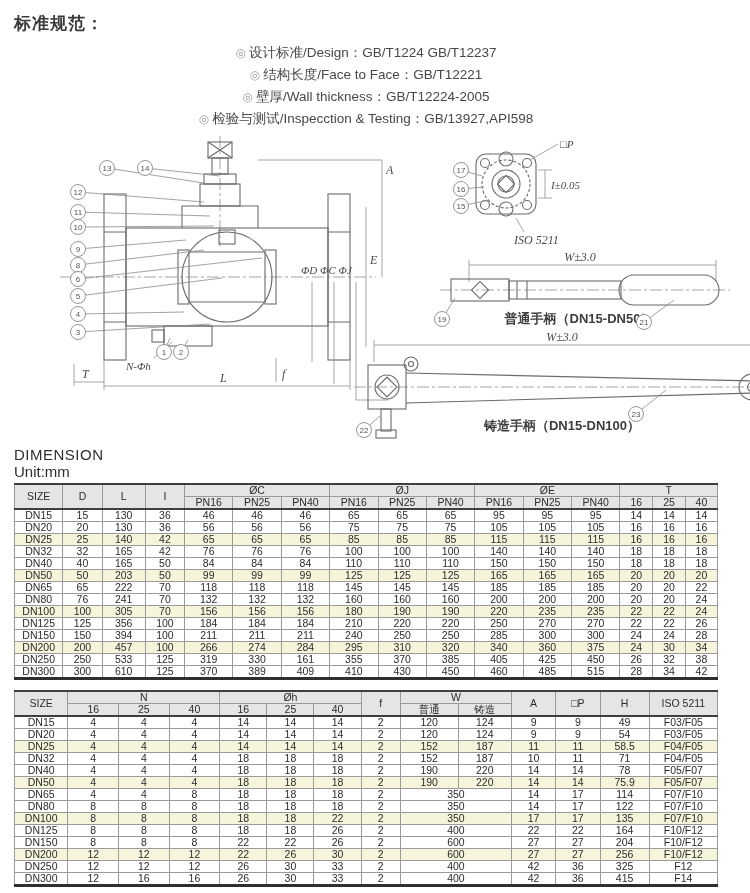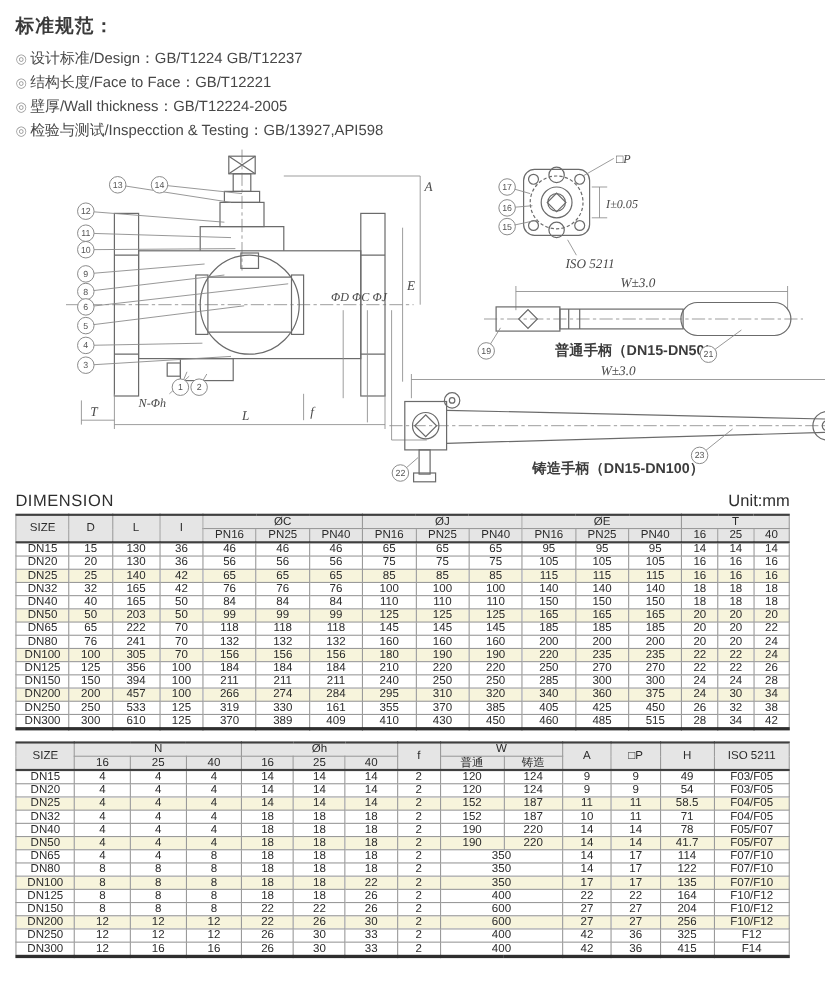--- a/index.html
+++ b/index.html
@@ -1,23 +1,23 @@
 <!DOCTYPE html>
 <html><head>
 <meta charset="utf-8">
 <style>
   html,body{margin:0;padding:0;background:#fff;}
   body{width:750px;height:893px;font-family:"Liberation Sans",sans-serif;color:#333;overflow:hidden;}
   .page{box-sizing:border-box;width:750px;padding:8px 32px 0 14px;}
   .title{font-size:17px;font-weight:bold;color:#3a3a3a;margin:4px 0 7px 0;letter-spacing:1px;}
-  ul.std{list-style:none;margin:0;padding:0;}
+  ul.std{list-style:none;margin:0;padding:0;text-align:center;}
   ul.std li{font-size:13.5px;line-height:21px;color:#474747;white-space:nowrap;}
   ul.std .bullet{color:#9a9a9a;margin-right:3px;font-size:12px;}
   .drawings{margin-top:2px;}
-  .dim-head{display:flex;justify-content:space-between;align-items:baseline;font-size:15px;color:#2e2e2e;margin:0 0 3px 0;}
+  .dim-head{display:flex;justify-content:space-between;align-items:baseline;font-size:15px;color:#2e2e2e;margin:0 0 3px 0;flex-direction:column;}
   .dim-head .ttl{letter-spacing:.5px;}
   table{width:100%;border-collapse:collapse;table-layout:fixed;border-top:2px solid #3f3f3f;border-bottom:3px solid #2f2f2f;}
   thead{border-bottom:2px solid #3f3f3f;}
   th,td{border:1px solid #9a9a9a;font-size:10.5px;font-weight:normal;text-align:center;padding:0;height:11px;line-height:11px;color:#2b2b2b;overflow:hidden;white-space:nowrap;}
   thead th{background:#e5e5e5;}
   tr.tint td{background:#f7f4dc;}
   #t2{margin-top:10px;}
   
   .ln{stroke:#6b6b6b;fill:none;stroke-width:1.1;}
   .thin{stroke:#8f8f8f;fill:none;stroke-width:.8;}
@@ -645,21 +645,21 @@
           <td>4</td>
           <td>4</td>
           <td>18</td>
           <td>18</td>
           <td>18</td>
           <td>2</td>
           <td>190</td>
           <td>220</td>
           <td>14</td>
           <td>14</td>
-          <td>41.7</td>
+          <td>75.9</td>
           <td>F05/F07</td>
         </tr>
         <tr>
           <td>DN65</td>
           <td>4</td>
           <td>4</td>
           <td>8</td>
           <td>18</td>
           <td>18</td>
           <td>18</td>

